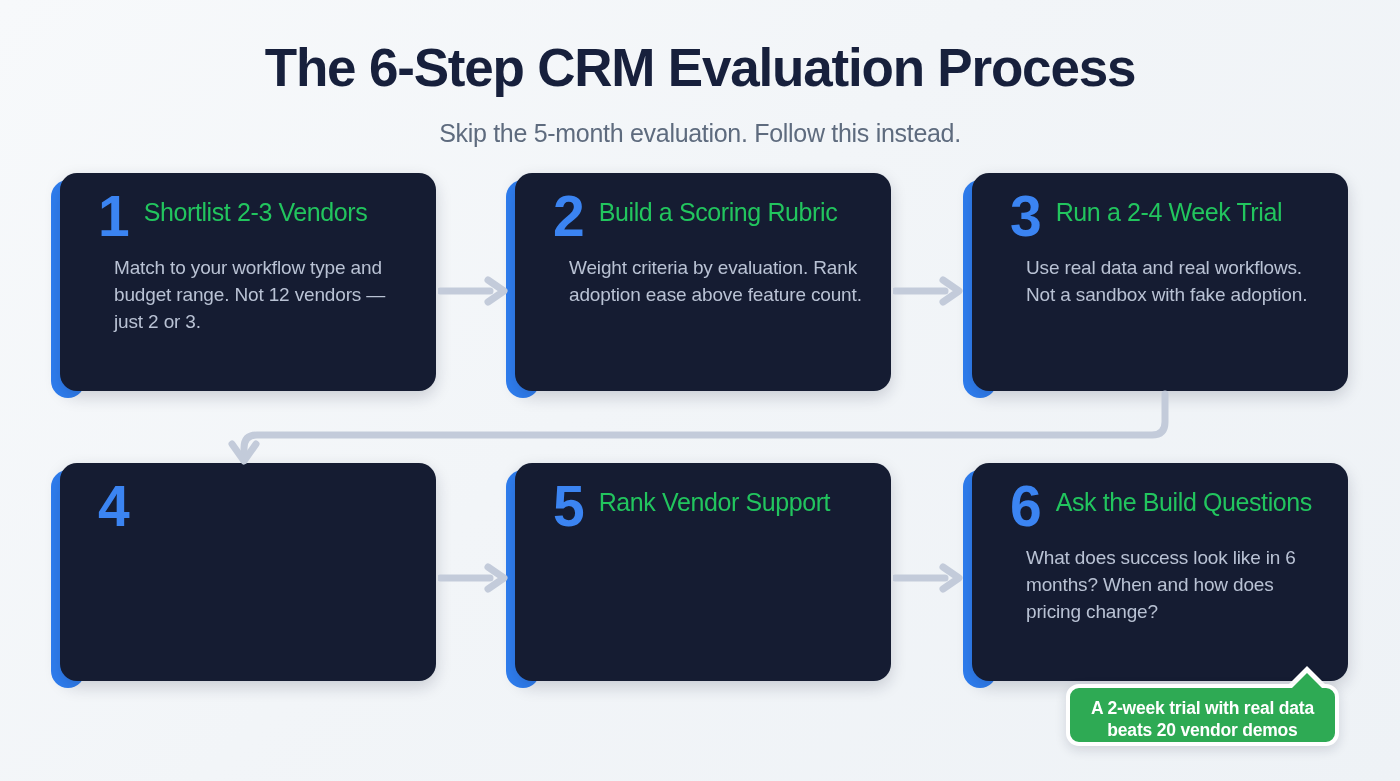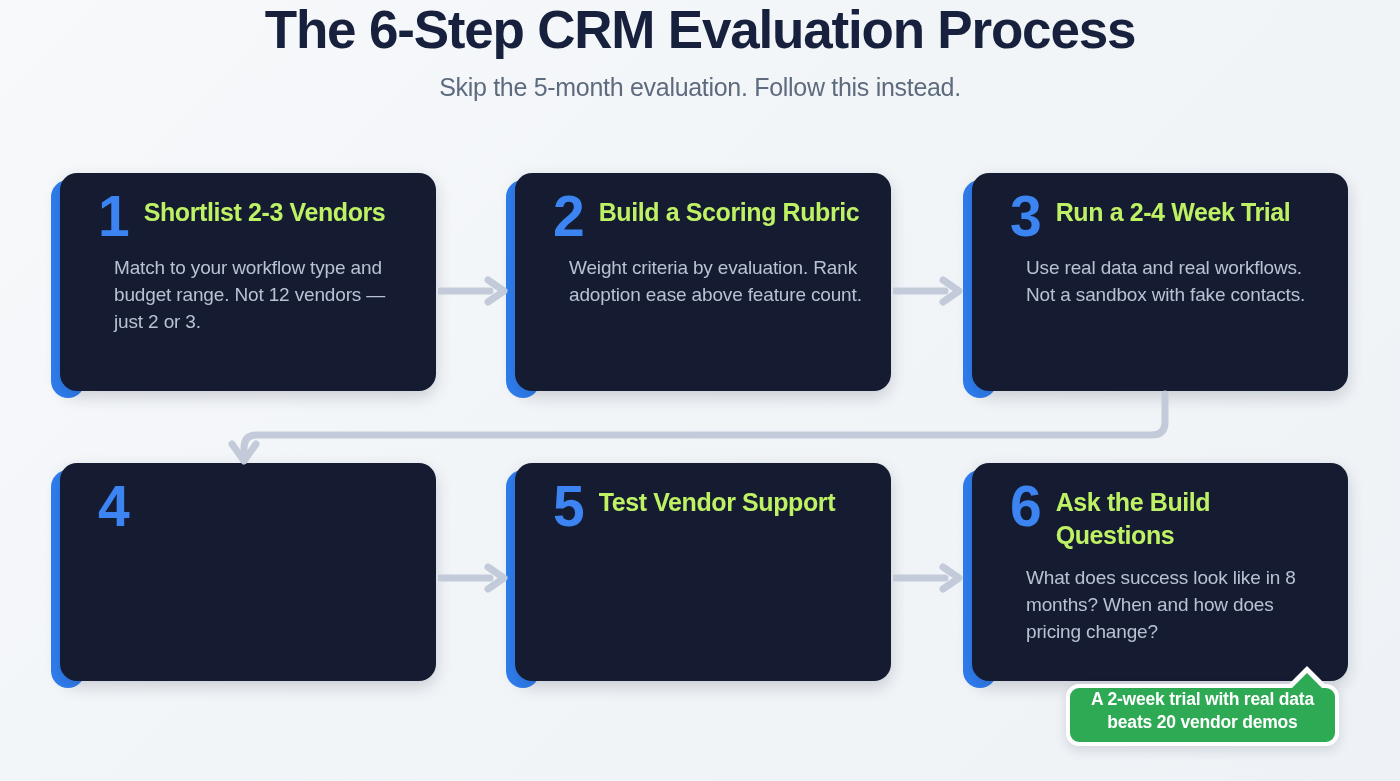--- a/index.html
+++ b/index.html
@@ -18,29 +18,30 @@
   
   .header {
     position: absolute;
     left: 0;
     top: 0;
     width: 1400px;
     text-align: center;
   }
   .page-title {
     margin: 0;
+    padding-top: 38px;
     font-size: 53px;
     line-height: 1.13;
     font-weight: 700;
     letter-spacing: -1.2px;
     color: #17203c;
     font-family: "Liberation Sans", sans-serif;
   }
   .page-subtitle {
-    margin: 0;
+    margin: 8px;
     padding-top: 12px;
     font-size: 25px;
     line-height: 1.2;
     font-weight: 400;
     color: #5e6b7e;
     letter-spacing: -0.3px;
   }
 
   
   .steps-grid {
@@ -89,22 +90,22 @@
     line-height: 0.92;
     font-weight: 700;
     color: #3b84f2;
     letter-spacing: -2px;
     flex: 0 0 auto;
     margin-top: -4px;
   }
   .step-title {
     font-size: 25px;
     line-height: 1.32;
-    font-weight: 700;
-    color: #bef264;
+    font-weight: 400;
+    color: #22c55e;
     letter-spacing: -0.4px;
     padding-top: 2px;
   }
   .step-desc {
     margin-top: 13px;
     margin-left: 16px;
     font-size: 19px;
     line-height: 1.42;
     color: #b9c2d4;
     letter-spacing: -0.15px;
@@ -134,21 +135,21 @@
     position: absolute;
     left: 1066px;
     top: 684px;
     width: 273px;
     height: 62px;
     background: #2eaa54;
     border: 4px solid #ffffff;
     border-radius: 13px;
     box-sizing: border-box;
     display: flex;
-    align-items: flex-start;
+    align-items: flex-end;
     justify-content: center;
     text-align: center;
     box-shadow: 0 4px 12px rgba(20, 28, 54, 0.14);
     z-index: 5;
   }
   .callout-text {
     font-size: 17.5px;
     line-height: 1.3;
     font-weight: 700;
     color: #ffffff;
@@ -210,51 +211,51 @@
     </div>
   </div>
 
   <div class="step-card card-3">
     <div class="accent-bar"></div>
     <div class="card-body">
       <div class="card-head">
         <div class="step-number">3</div>
         <div class="step-title">Run a 2-4 Week Trial</div>
       </div>
-      <div class="step-desc">Use real data and real workflows. Not a sandbox with fake contacts.</div>
+      <div class="step-desc">Use real data and real workflows. Not a sandbox with fake adoption.</div>
     </div>
   </div>
 
   <div class="step-card card-4">
     <div class="accent-bar"></div>
     <div class="card-body">
       <div class="card-head">
         <div class="step-number">4</div>
       </div>
     </div>
   </div>
 
   <div class="step-card card-5">
     <div class="accent-bar"></div>
     <div class="card-body">
       <div class="card-head">
         <div class="step-number">5</div>
-        <div class="step-title">Test Vendor Support</div>
+        <div class="step-title">Rank Vendor Support</div>
       </div>
     </div>
   </div>
 
   <div class="step-card card-6">
     <div class="accent-bar"></div>
     <div class="card-body">
       <div class="card-head">
         <div class="step-number">6</div>
         <div class="step-title">Ask the Build Questions</div>
       </div>
-      <div class="step-desc">What does success look like in 8 months? When and how does pricing change?</div>
+      <div class="step-desc">What does success look like in 6 months? When and how does pricing change?</div>
     </div>
   </div>
 
 </div>
 
 <svg class="connector conn-h-1" width="72" height="30" viewBox="0 0 72 30">
   <path d="M2,15 L52,15" stroke="#c3cbda" stroke-width="7" stroke-linecap="round" fill="none"></path>
   <path d="M50,4 L66,15 L50,26" stroke="#c3cbda" stroke-width="7" stroke-linecap="round" stroke-linejoin="round" fill="none"></path>
 </svg>
 

